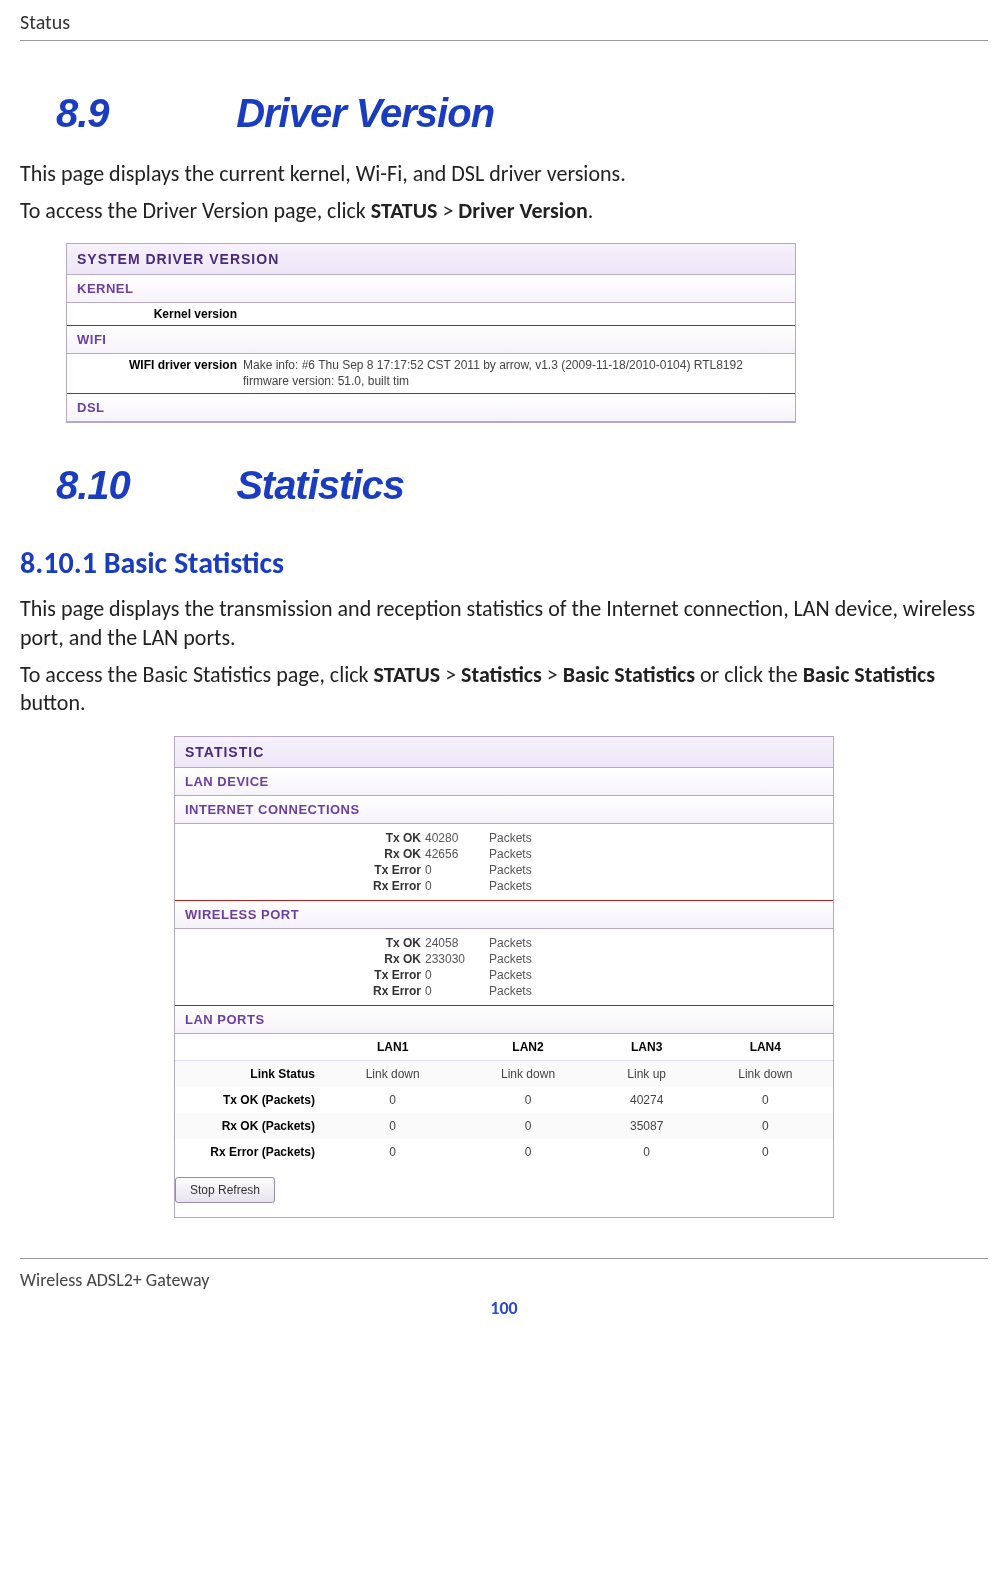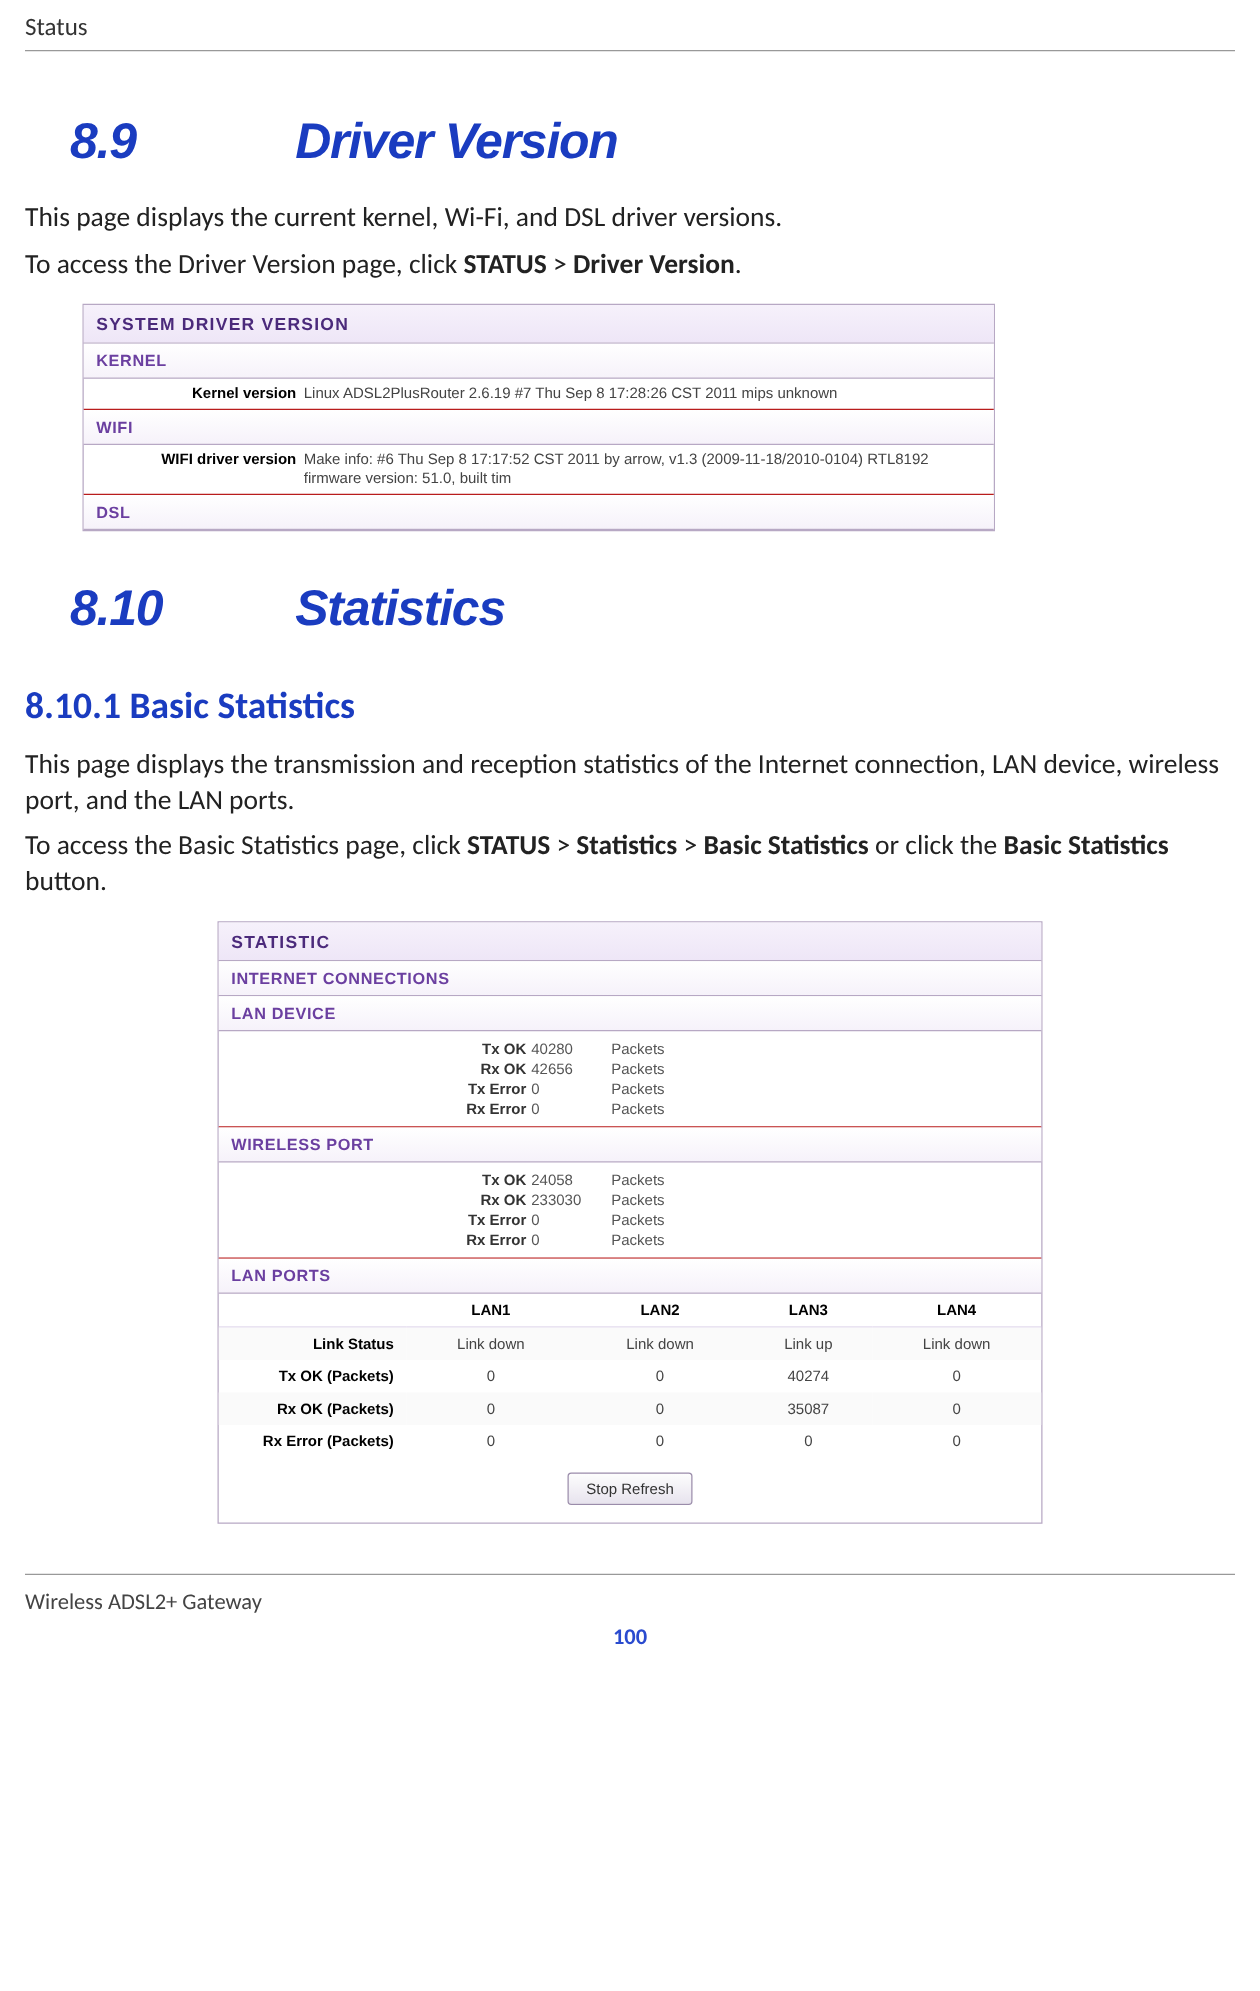--- a/index.html
+++ b/index.html
@@ -92,21 +92,21 @@
   .stat-row .sval { width:60px; text-align:left; color:#555; }
   .stat-row .sunit { color:#555; padding-left:4px; }
 
   
   .lan-table { width:100%; border-collapse:collapse; font-size:12px; }
   .lan-table th, .lan-table td { padding:6px 4px; text-align:center; color:#444; }
   .lan-table th { font-weight:700; color:#000; border-bottom:1px solid #e3dbee; }
   .lan-table td.rowlabel { text-align:right; font-weight:700; color:#000; width:150px; padding-right:10px; }
   .lan-table tr:nth-child(even) td { background:#fafafa; }
 
-  .btn-row { text-align:center; padding:12px 0 14px 0; }
+  .btn-row { text-align:left; padding:12px 0 14px 0; }
   .btn {
     display:inline-block;
     border:1px solid #9a8caa;
     border-radius:3px;
     background:linear-gradient(#fdfdfd,#e7e3ee);
     color:#333;
     font-size:12px;
     padding:5px 14px;
     cursor:pointer;
   }
@@ -134,21 +134,20 @@
 <p class="body-text last">
   <span>To access the Driver Version page, click </span><span class="sublabel">STATUS</span><span> &gt; </span><span class="sublabel">Driver Version</span><span>.</span>
 </p>
 
 <div class="ui-panel small">
   <div class="ui-title">SYSTEM DRIVER VERSION</div>
 
   <div class="ui-section">KERNEL</div>
   <div class="ui-row ui-group-bottom">
     <div class="lbl">Kernel version</div>
-    <div class="val">Linux ADSL2PlusRouter 2.6.19 #7 Thu Sep 8 17:28:26 CST 2011 mips unknown</div>
   </div>
 
   <div class="ui-section">WIFI</div>
   <div class="ui-row ui-group-bottom">
     <div class="lbl">WIFI driver version</div>
     <div class="val">Make info: #6 Thu Sep 8 17:17:52 CST 2011 by arrow, v1.3 (2009-11-18/2010-0104) RTL8192 firmware version: 51.0, built tim</div>
   </div>
 
   <div class="ui-section">DSL</div>
 </div>
@@ -160,23 +159,23 @@
 
 <h2 class="subsection">8.10.1  Basic Statistics</h2>
 
 <p class="body-text">This page displays the transmission and reception statistics of the Internet connection, LAN device, wireless port, and the LAN ports.</p>
 <p class="body-text last">
   <span>To access the Basic Statistics page, click </span><span class="sublabel">STATUS</span><span> &gt; </span><span class="sublabel">Statistics</span><span> &gt; </span><span class="sublabel">Basic Statistics</span><span> or click the </span><span class="sublabel">Basic Statistics</span><span> button.</span>
 </p>
 
 <div class="ui-panel large">
   <div class="ui-title">STATISTIC</div>
+  <div class="ui-section">LAN DEVICE</div>
+
   <div class="ui-section">INTERNET CONNECTIONS</div>
-
-  <div class="ui-section">LAN DEVICE</div>
   <div style="padding:6px 0;" class="ui-group-bottom">
     <div class="stat-row">
         <div class="slabel">Tx OK</div>
         <div class="sval">40280</div>
         <div class="sunit">Packets</div>
       </div>
     <div class="stat-row">
         <div class="slabel">Rx OK</div>
         <div class="sval">42656</div>
         <div class="sunit">Packets</div>

